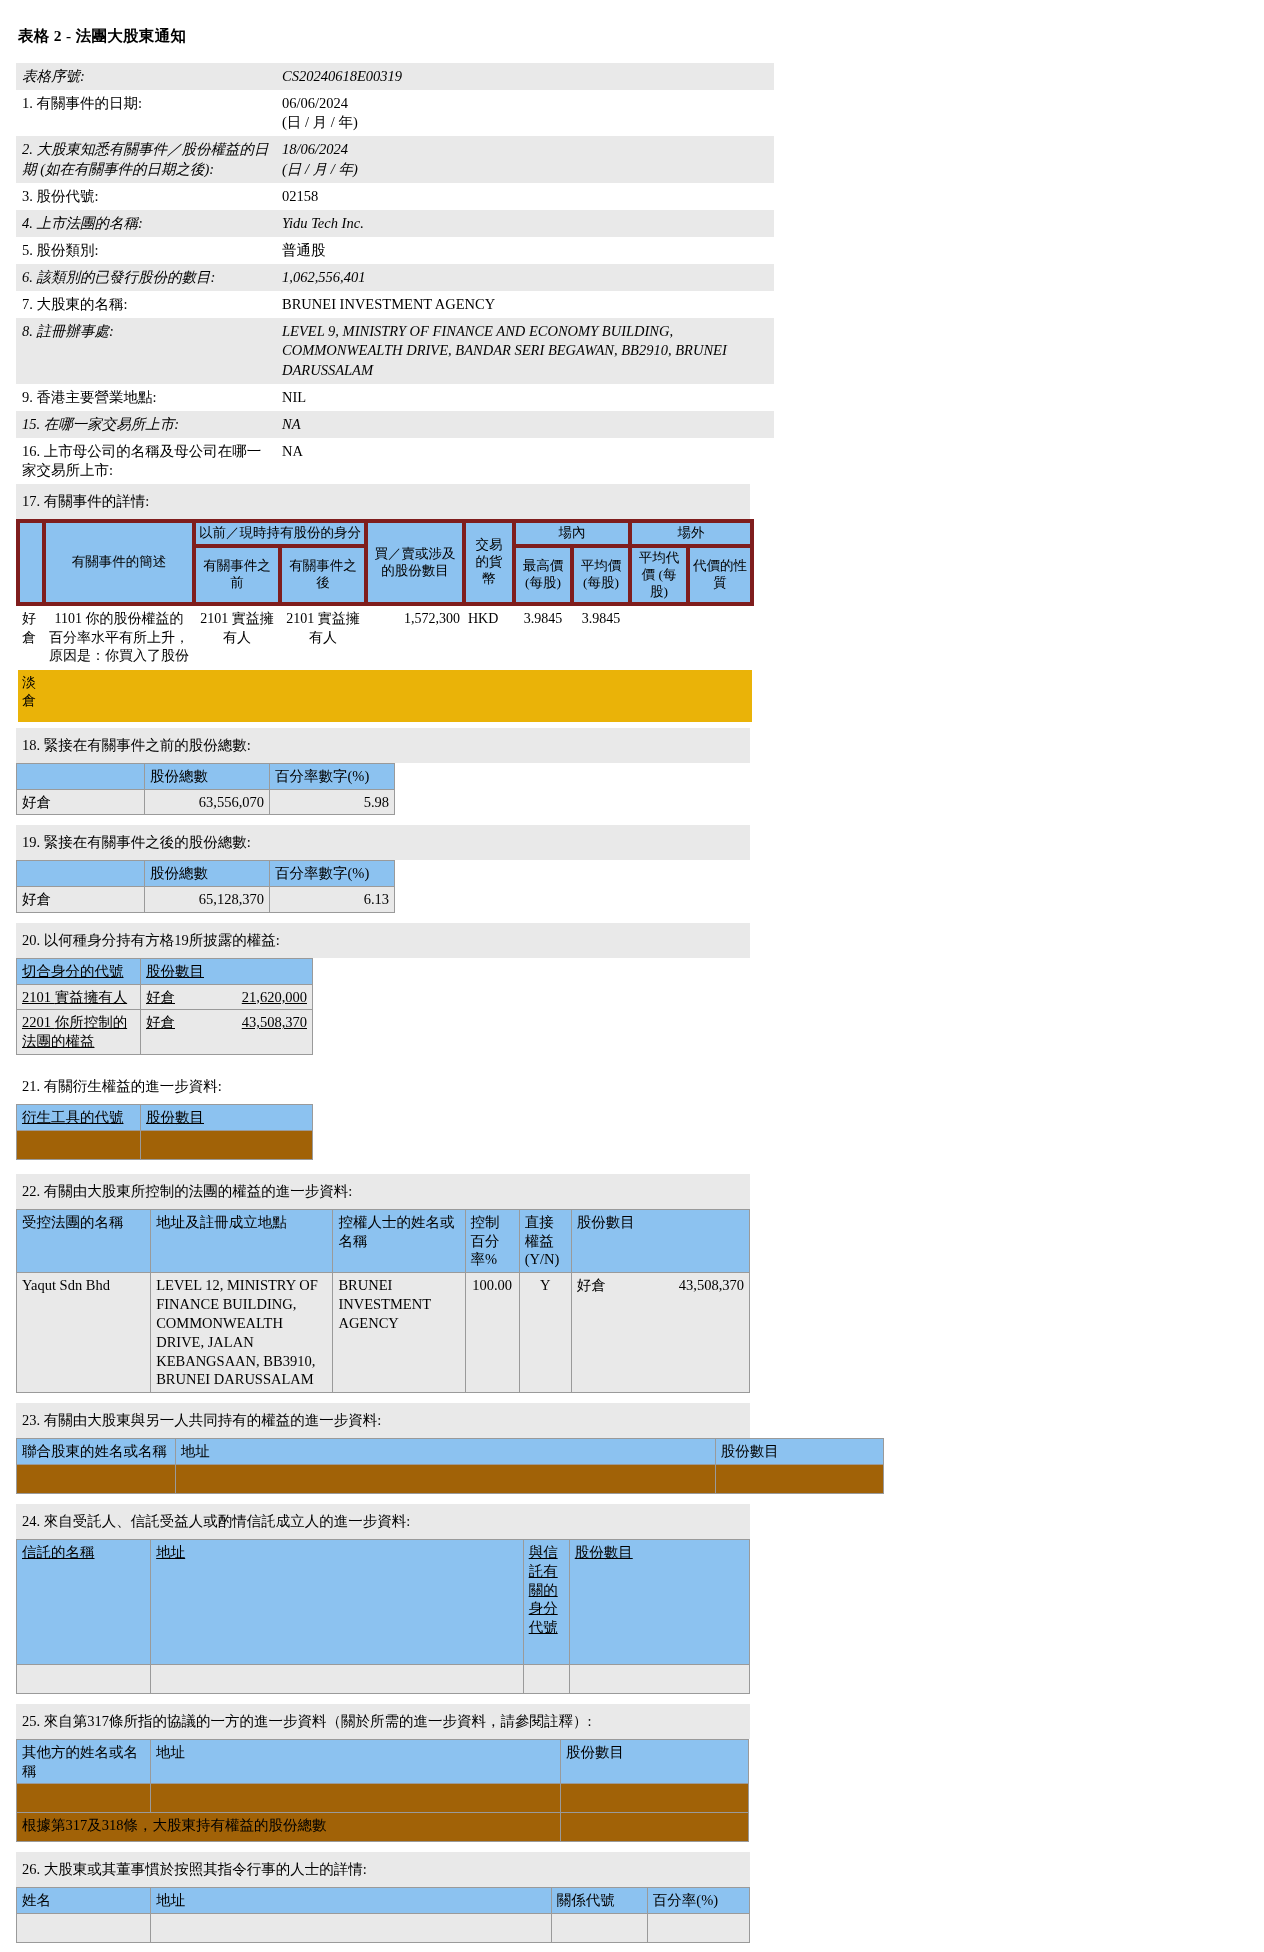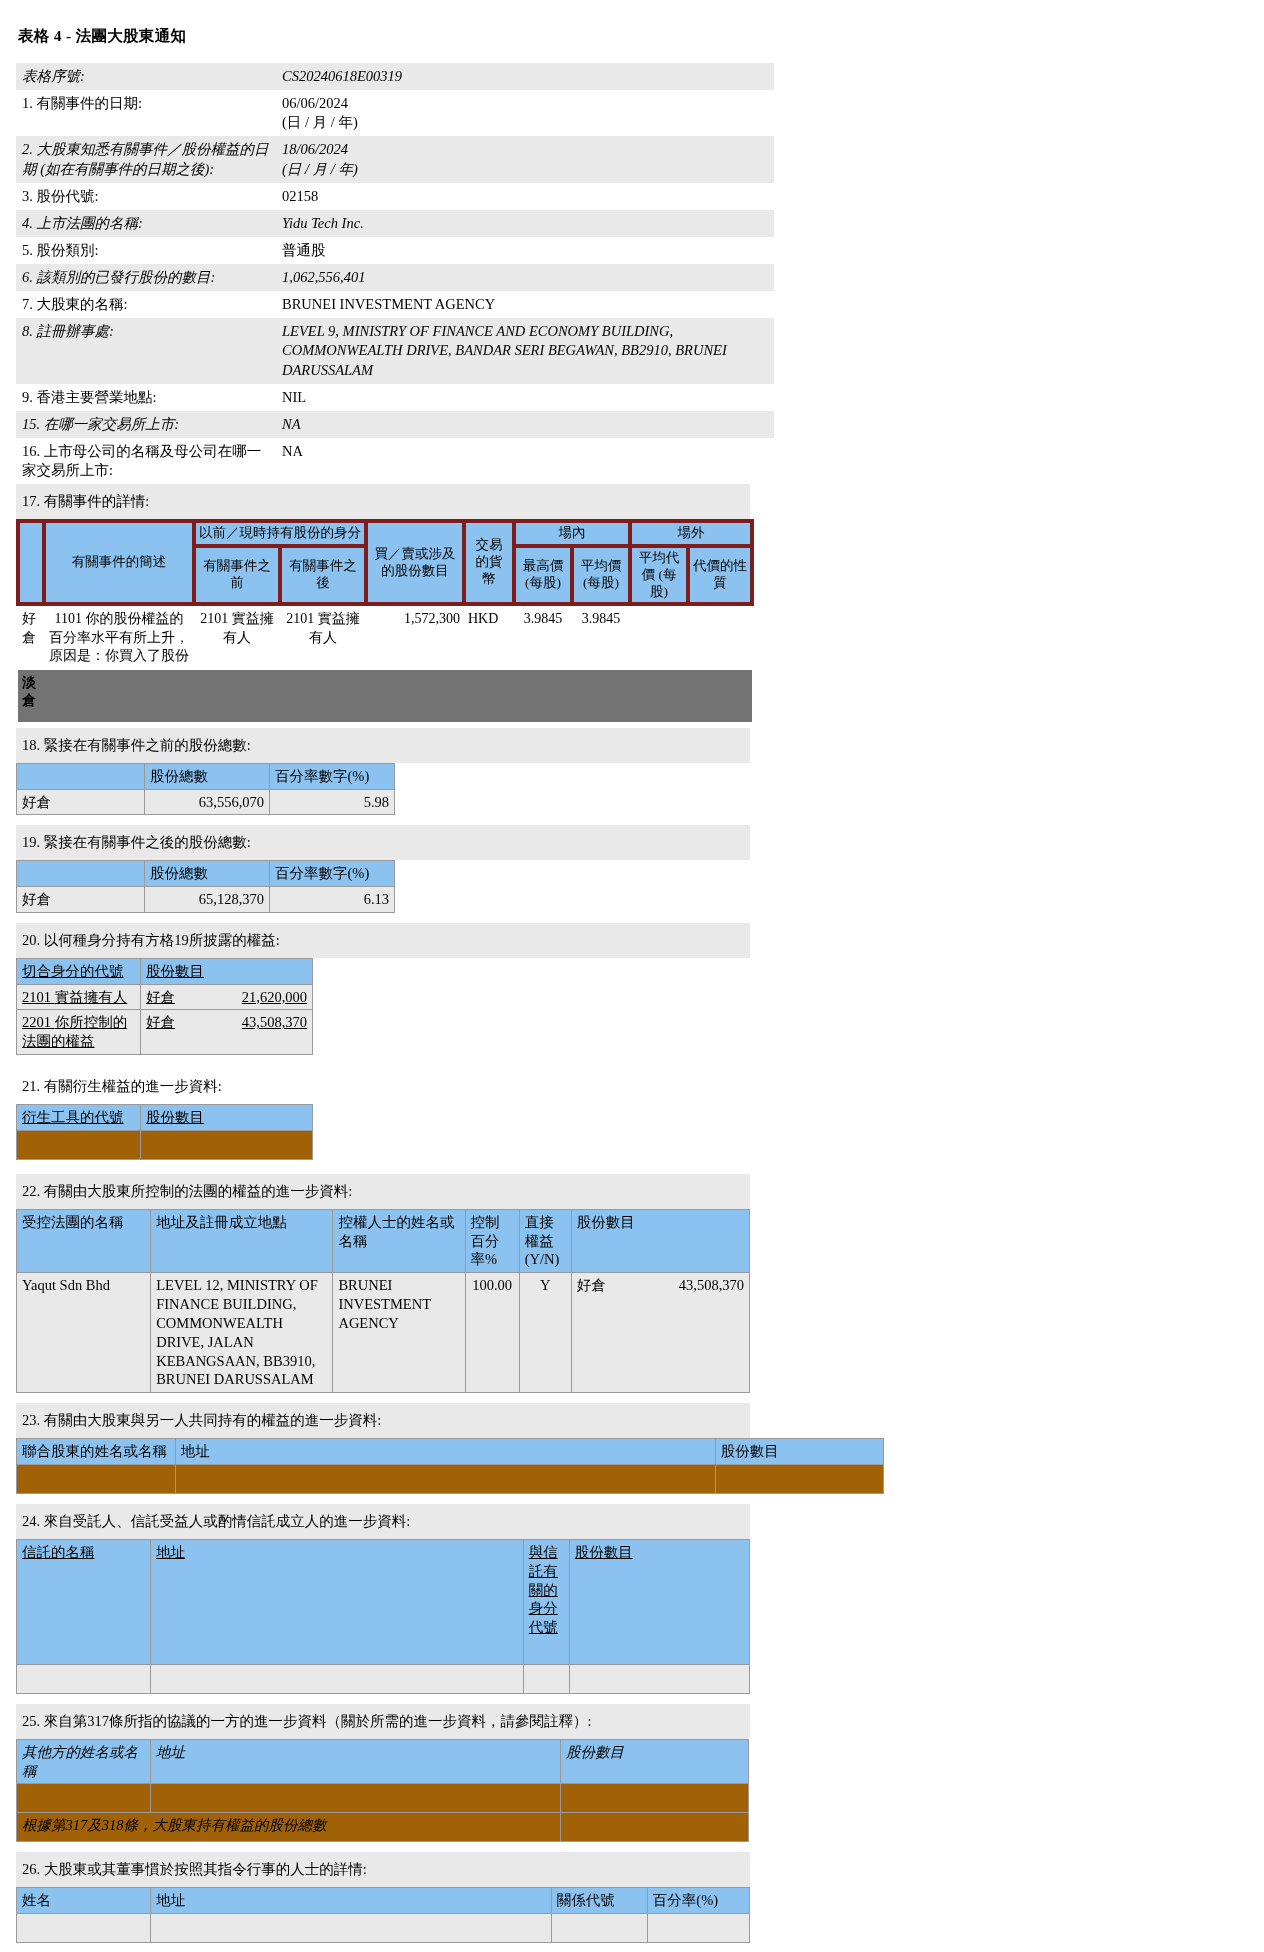--- a/index.html
+++ b/index.html
@@ -98,21 +98,21 @@
     font-size: 13.5px;
     vertical-align: middle;
   }
   table.t17 td {
     border: none;
     padding: 4px 4px;
     vertical-align: top;
     line-height: 1.32;
     font-size: 14px;
   }
-  table.t17 tr.r-light td { background: #737373; height: 44px; font-weight: bold; }
+  table.t17 tr.r-light td { background: #eab308; height: 44px; }
   .t17 .c-pos { width: 26px; }
   .t17 .c-desc { width: 150px; }
   .t17 .c-bef { width: 86px; }
   .t17 .c-aft { width: 86px; }
   .t17 .c-shares { width: 98px; }
   .t17 .c-cur { width: 50px; }
   .t17 .c-hi { width: 58px; }
   .t17 .c-avg { width: 58px; }
   .t17 .c-opavg { width: 58px; }
   .t17 .c-nature { width: 64px; }
@@ -146,42 +146,42 @@
   table.t23 .c2 { width: 142px; }
 
   
   table.t24 { width: 734px; }
   table.t24 .c0 { width: 134px; }
   table.t24 .c1 { width: 372px; }
   table.t24 .c2 { width: 46px; }
   table.t24 .c3 { width: 180px; }
 
   
-  table.t25 { width: 616px; font-style: italic; }
+  table.t25 { width: 616px; }
   table.t25 .c0 { width: 134px; }
   table.t25 .c1 { width: 410px; }
   table.t25 .c2 { width: 188px; }
 
   
   table.t26 { width: 734px; }
   table.t26 .c0 { width: 134px; }
   table.t26 .c1 { width: 400px; }
   table.t26 .c2 { width: 96px; }
   table.t26 .c3 { width: 102px; }
 
   .empty-row td { height: 22px; }
   .tall-head th { height: 118px; vertical-align: top; text-decoration: underline; }
 </style>
 </head>
 <body>
 
 <div class="page">
  <div class="inner">
 
-  <h1 class="form-title">表格 4 - 法團大股東通知</h1>
+  <h1 class="form-title">表格 2 - 法團大股東通知</h1>
 
   <table class="kv">
     <tbody>
       <tr class="shade">
         <td class="k">表格序號:</td>
         <td class="v">
           <span>CS20240618E00319</span>
         </td>
       </tr>
       <tr>

